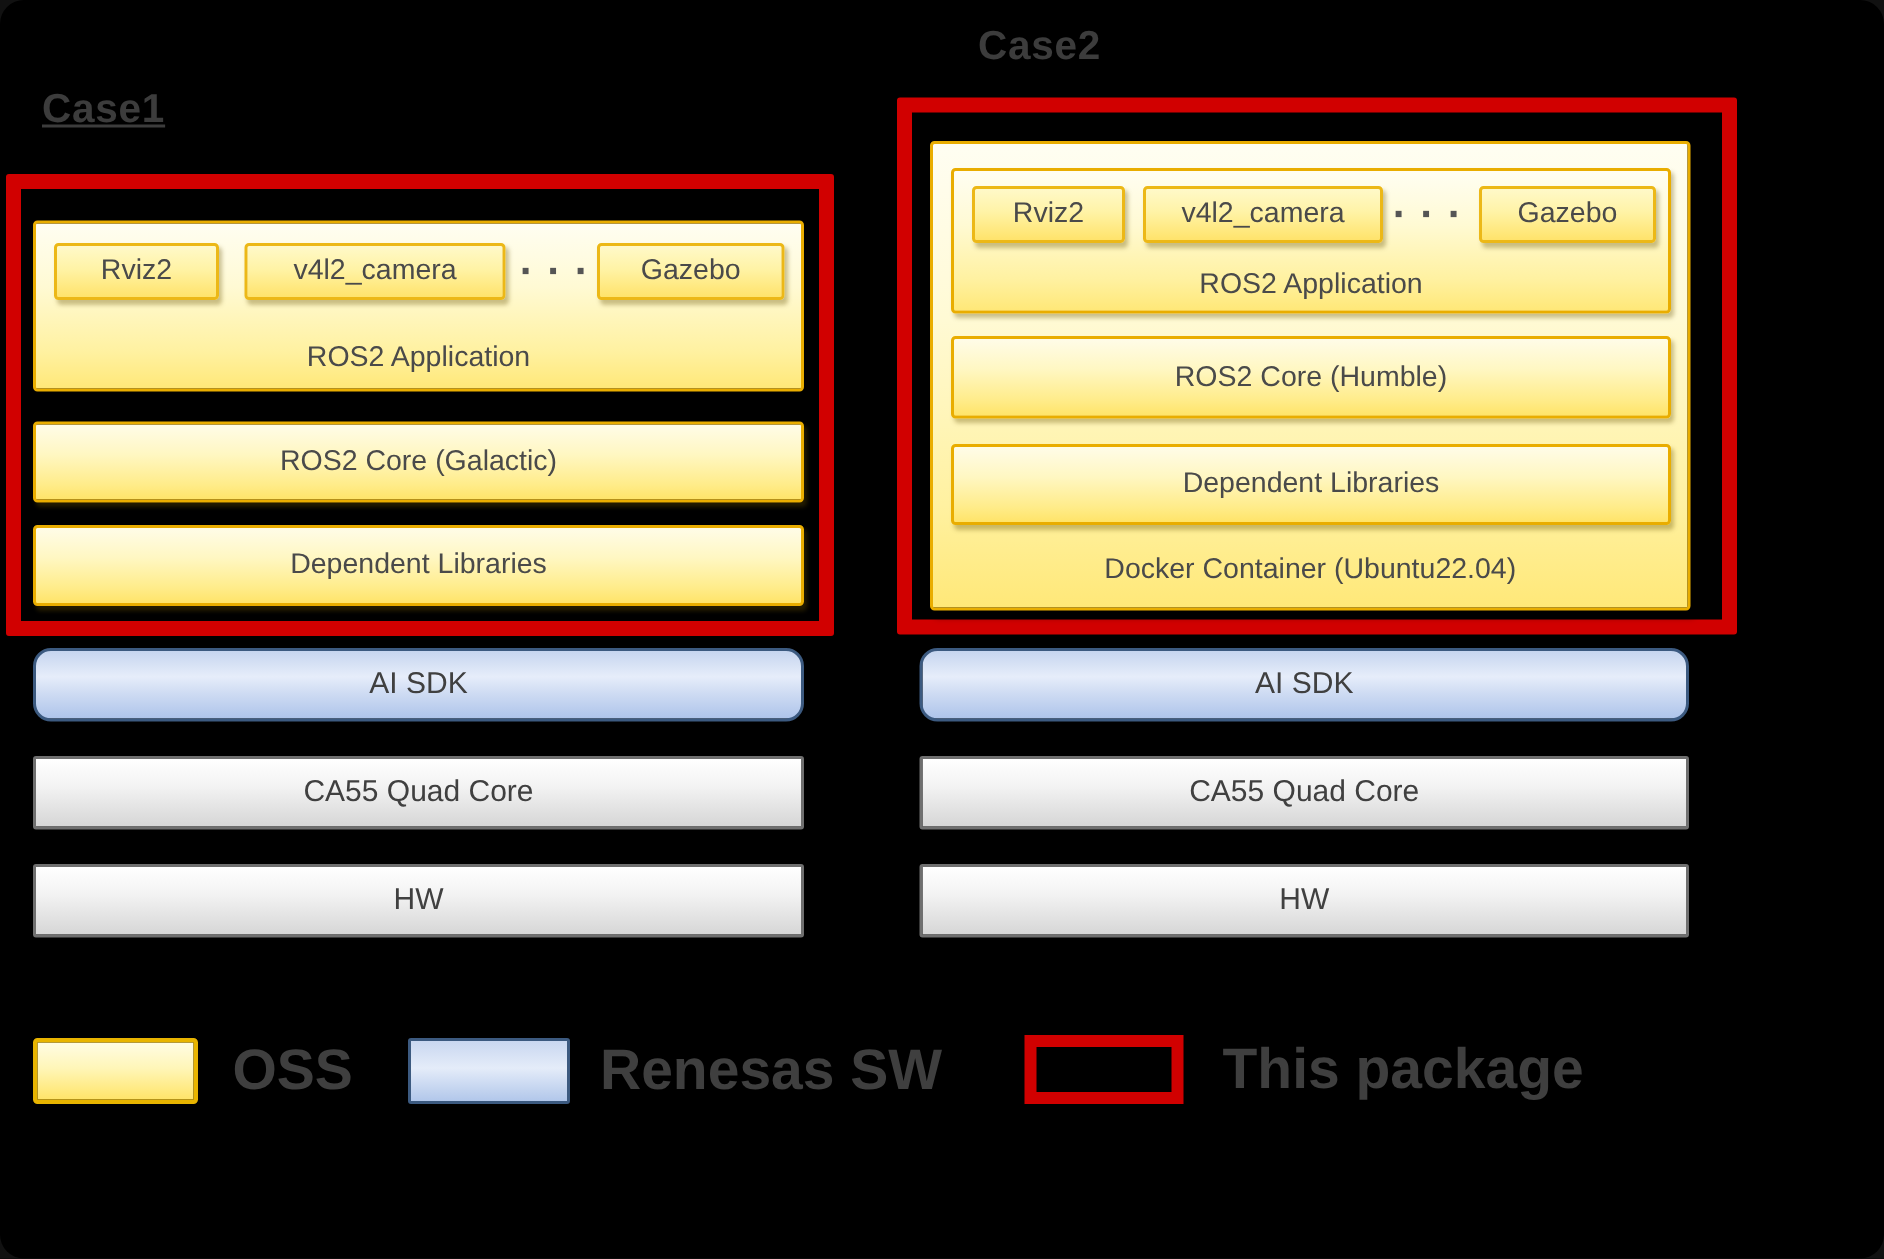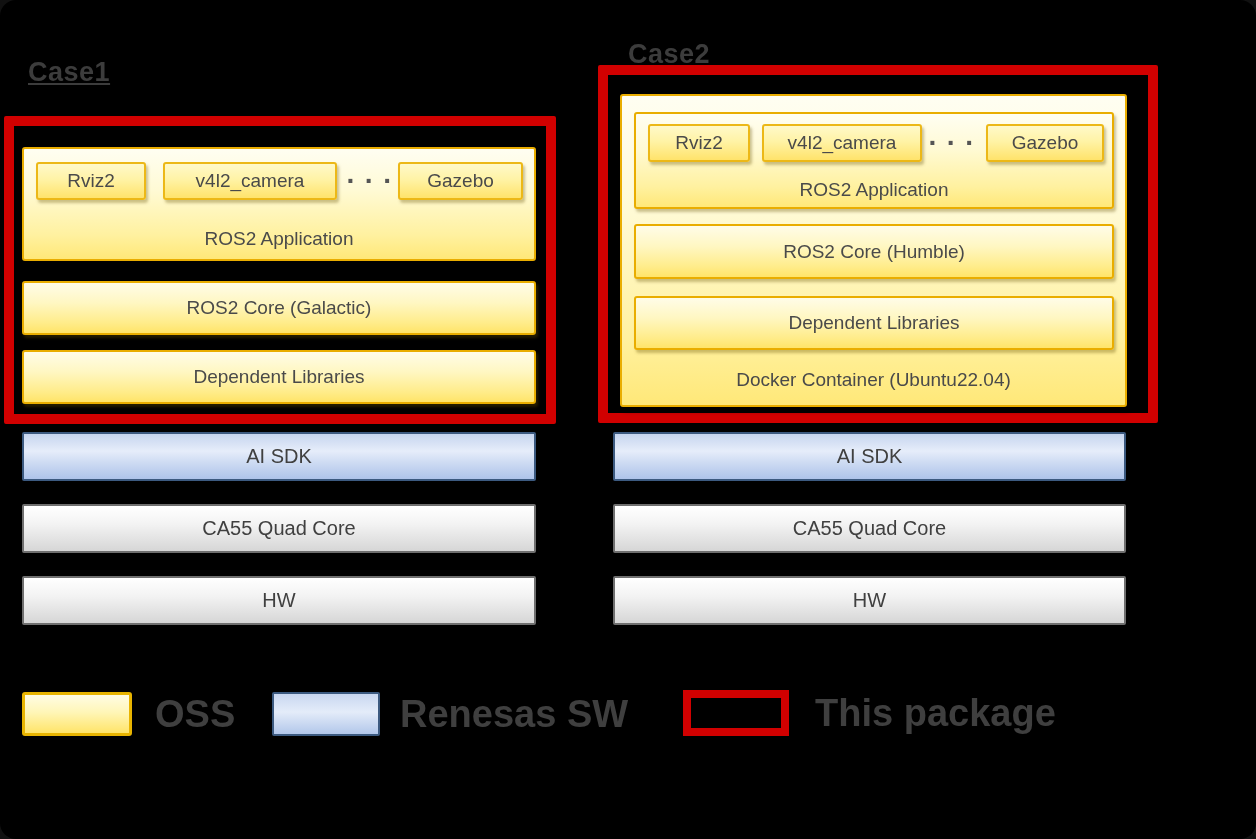--- a/index.html
+++ b/index.html
@@ -48,21 +48,21 @@
     position:absolute;display:flex;align-items:center;justify-content:center;
     font-size:28px;font-weight:bold;color:#555;letter-spacing:9px;
   }
   .panel-title{
     position:absolute;left:0;width:100%;text-align:center;
     font-size:19px;color:#4a4a4a;
   }
   
   .brow{
     position:absolute;box-sizing:border-box;
-    border:2px solid var(--renesas_border,#3c5a80);border-radius:2px;
+    border:2px solid var(--renesas_border,#3c5a80);border-radius:12px;
     background:linear-gradient(180deg,#c6d5ef 0%,#e6edfa 38%,#cfdcf3 62%,#aec4ea 100%);
     box-shadow:3px 4px 4px rgba(0,0,0,0.55);
     display:flex;align-items:center;justify-content:center;
     font-size:20px;color:#404040;
   }
   
   .grow{
     position:absolute;box-sizing:border-box;
     border:2px solid #6f6f6f;border-radius:2px;
     background:linear-gradient(180deg,#ffffff 0%,#f3f3f3 40%,#d6d6d6 100%);
@@ -119,21 +119,21 @@
 
     <div class="yrow" style="left:8px;top:155px;width:514px;height:54px;">ROS2 Core (Galactic)</div>
 
     <div class="yrow" style="left:8px;top:224px;width:514px;height:54px;">Dependent Libraries</div>
   </div>
 
   <div class="brow" style="left:22px;top:432px;width:514px;height:49px;">AI SDK</div>
   <div class="grow" style="left:22px;top:504px;width:514px;height:49px;">CA55 Quad Core</div>
   <div class="grow" style="left:22px;top:576px;width:514px;height:49px;">HW</div>
 
-  <div class="case-label" style="left:628px;top:15px;margin-top:24px;">Case2</div>
+  <div class="case-label" style="left:652px;top:15px;">Case2</div>
 
   <div class="frame" style="left:598px;top:65px;width:560px;height:358px;">
 
     <div class="panel" style="left:12px;top:19px;width:507px;height:313px;">
 
       <div class="panel" style="left:12px;top:16px;width:480px;height:97px;box-shadow:2px 3px 3px rgba(100,80,0,0.35);">
         <div class="chip" style="left:12px;top:10px;width:102px;height:38px;">Rviz2</div>
         <div class="chip" style="left:126px;top:10px;width:160px;height:38px;">v4l2_camera</div>
         <div class="dots" style="left:292px;top:10px;width:56px;height:38px;">···</div>
         <div class="chip" style="left:350px;top:10px;width:118px;height:38px;">Gazebo</div>

